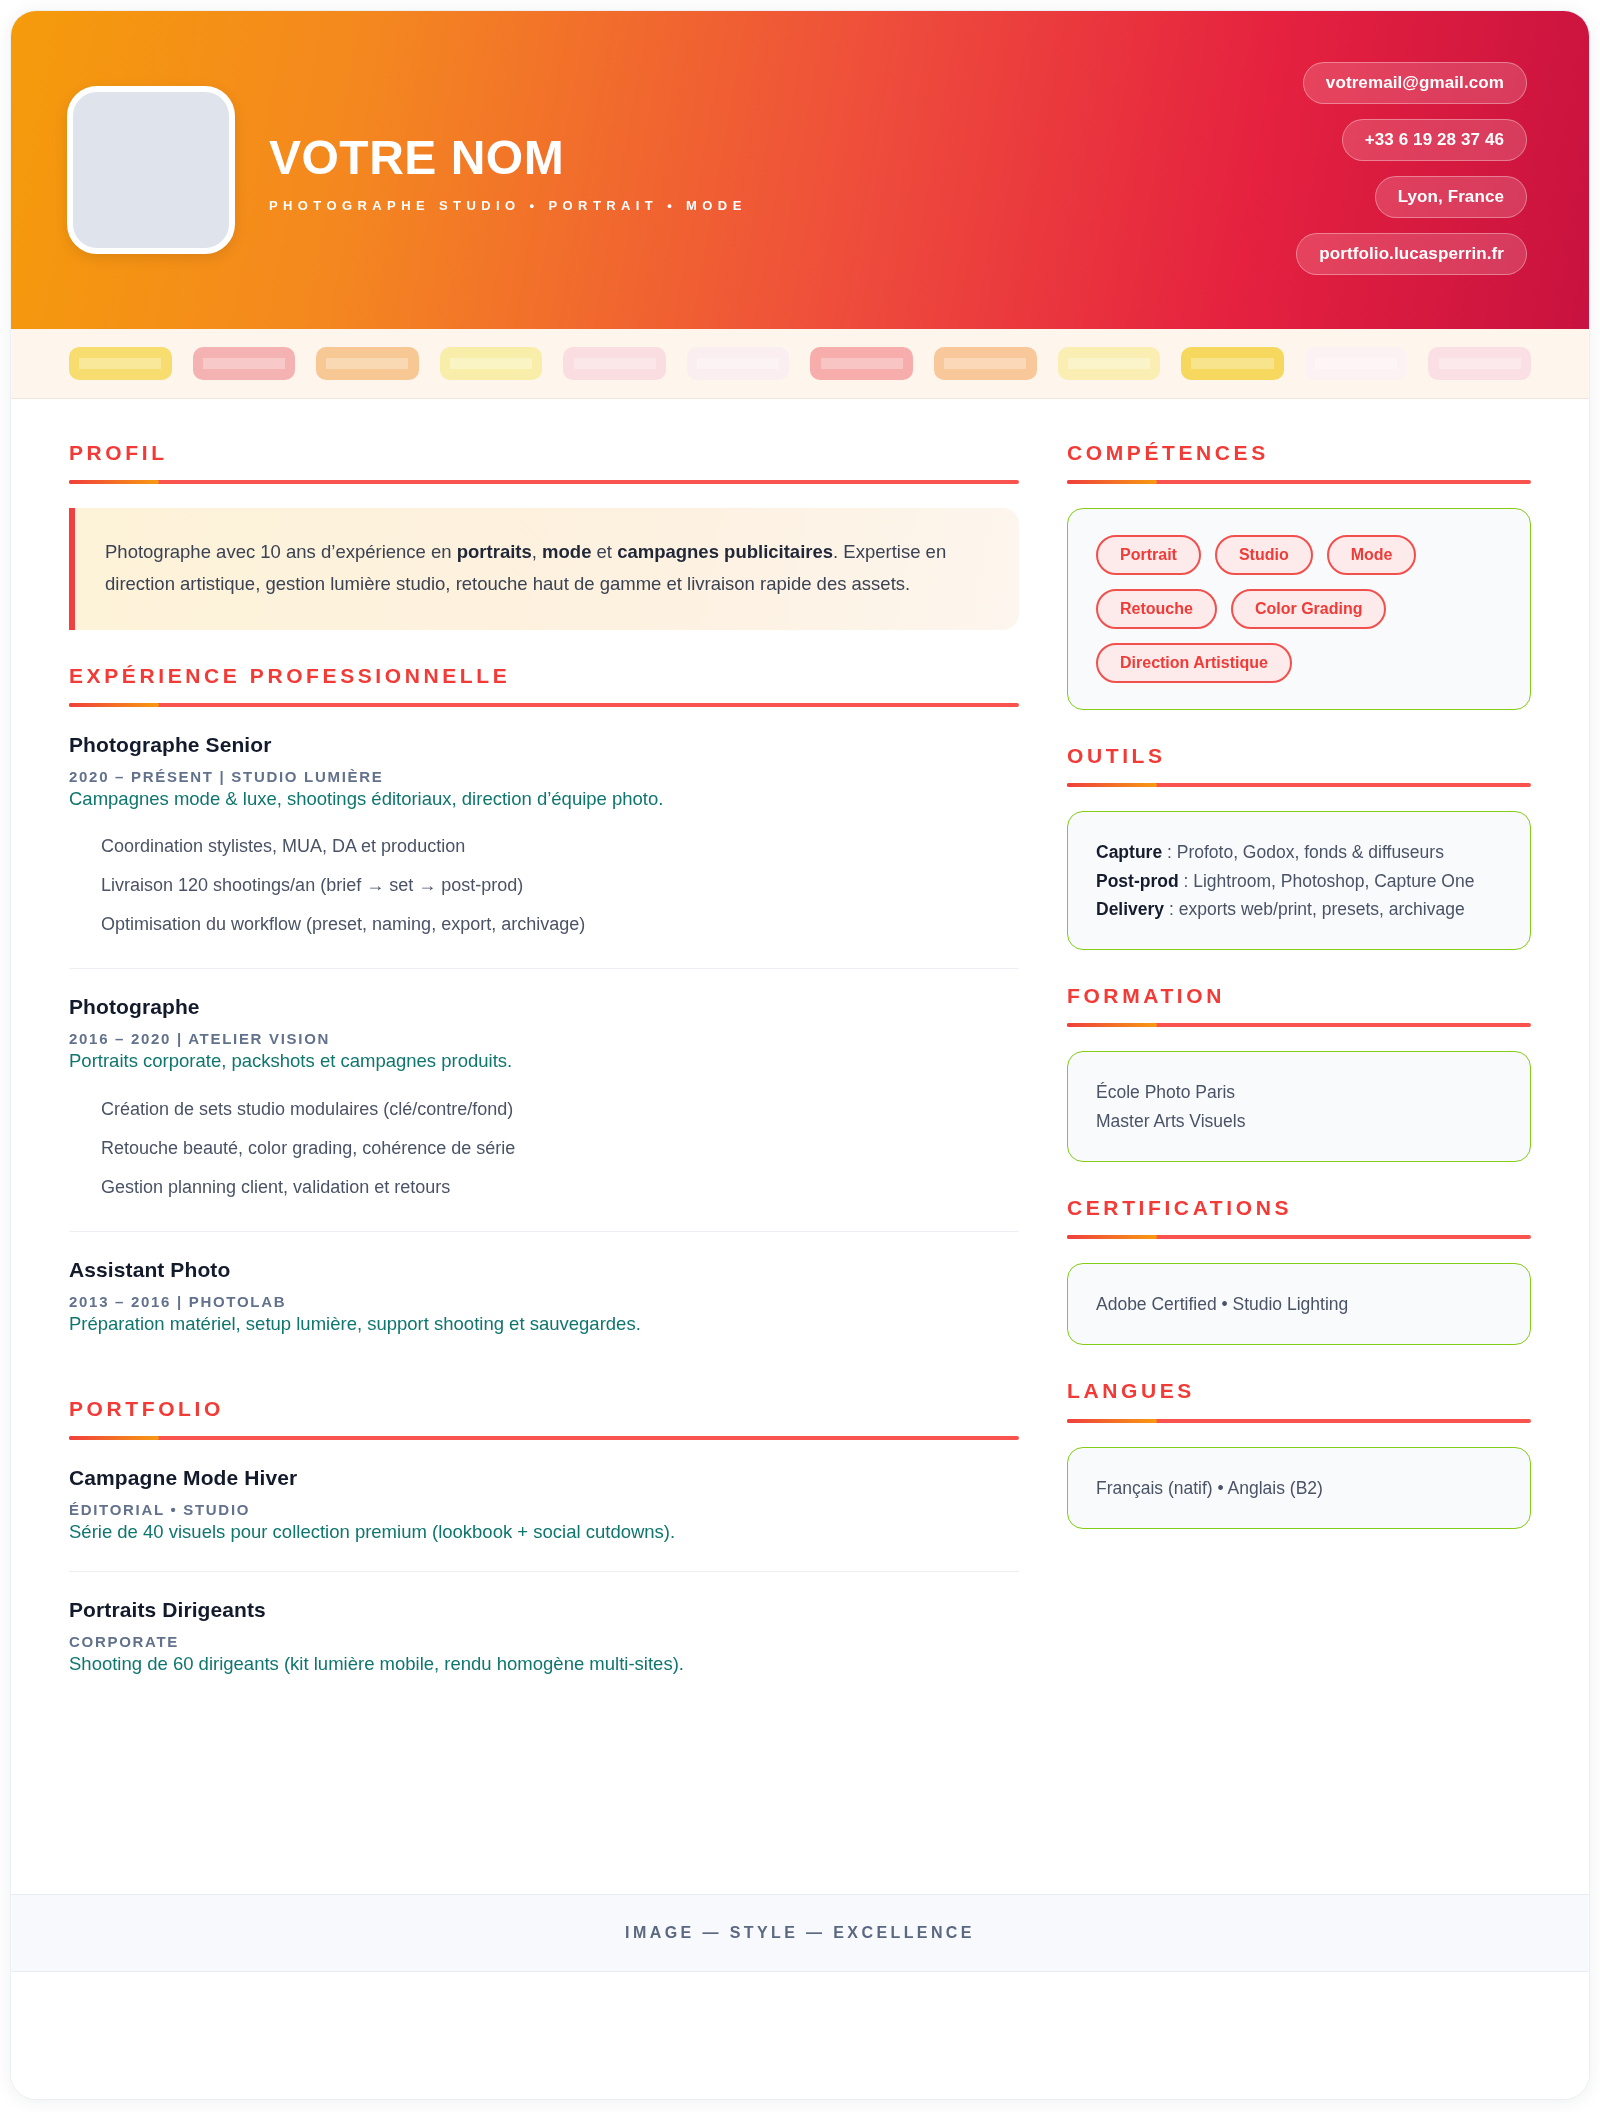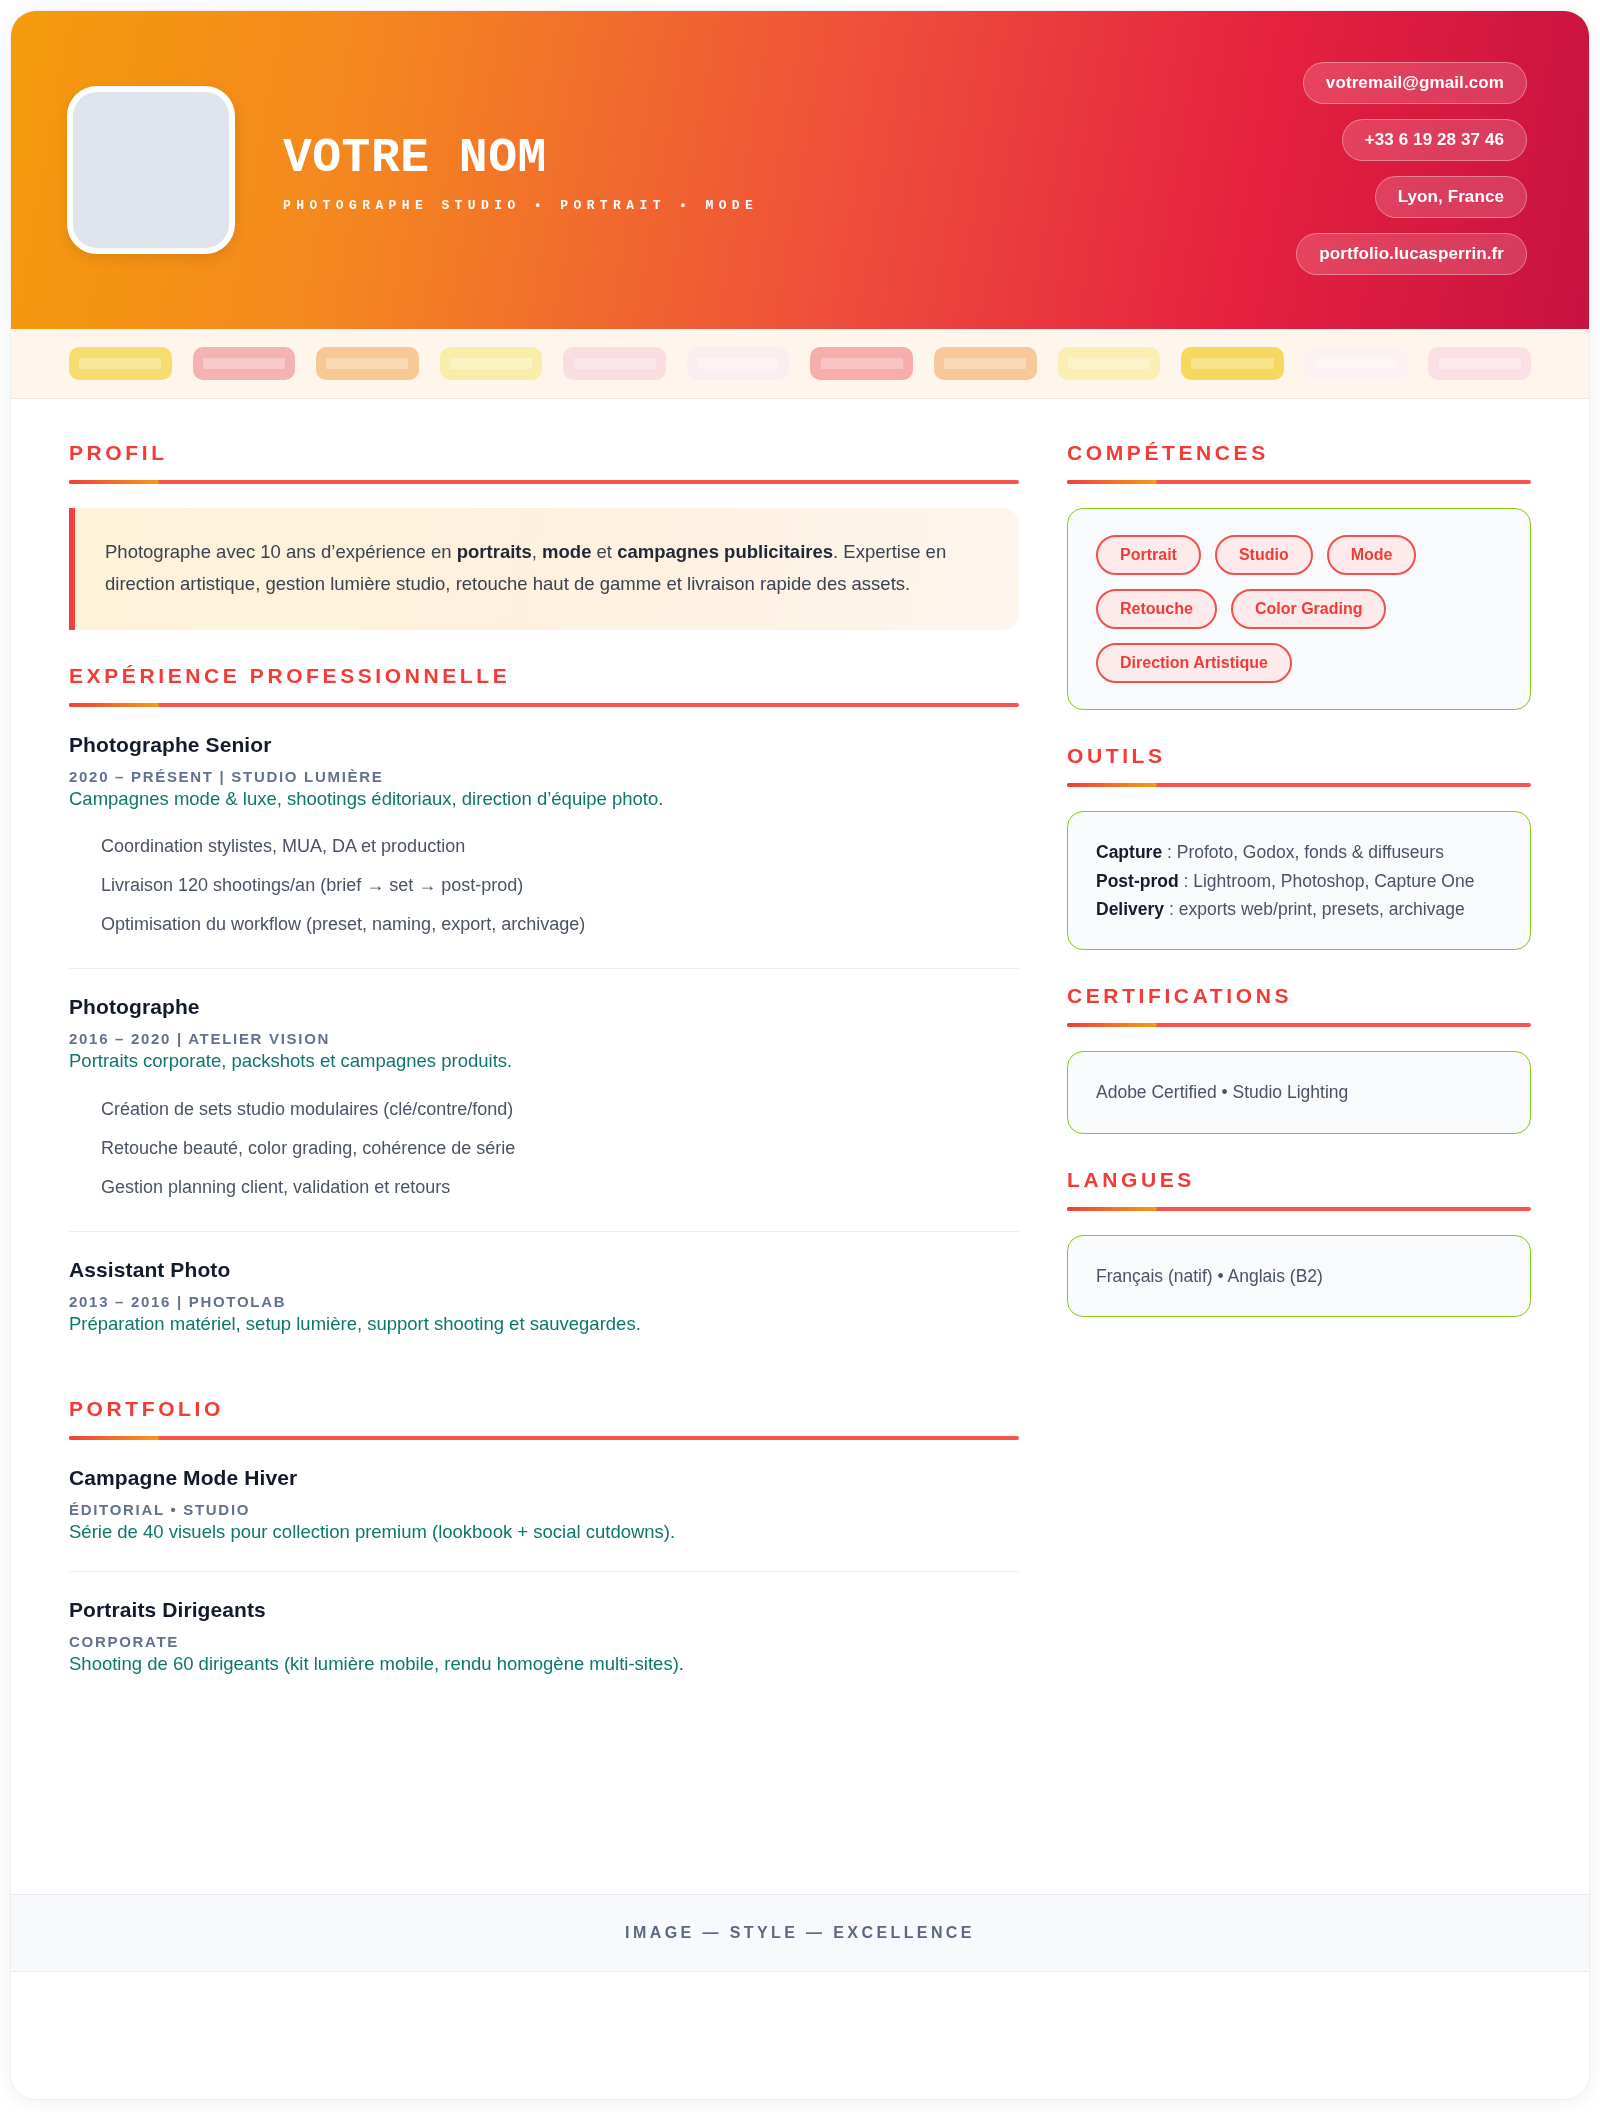--- a/index.html
+++ b/index.html
@@ -49,23 +49,22 @@
     width: 168px;
     height: 168px;
     border-radius: 30px;
     background: #dfe4ec;
     border: 6px solid #ffffff;
     box-shadow: 0 4px 14px rgba(0,0,0,0.10);
   }
 
   .identity {
     flex: 1 1 auto;
-    padding-left: 48px;
+    padding-left: 34px;
     padding-top: 6px;
-    font-family: Liberation Mono, monospace;
   }
 
   .name {
     font-size: 48px;
     font-weight: 800;
     letter-spacing: 0.5px;
     color: #ffffff;
     line-height: 1.05;
     text-transform: uppercase;
   }
@@ -381,20 +380,28 @@
         <div class="sec-block">
           <div class="sec-title">OUTILS</div>
           <div class="sec-rule"></div>
           <div class="panel" id="tools-panel">
               <div class="panel-line"><b>Capture</b> : Profoto, Godox, fonds &amp; diffuseurs</div>
               <div class="panel-line"><b>Post-prod</b> : Lightroom, Photoshop, Capture One</div>
               <div class="panel-line"><b>Delivery</b> : exports web/print, presets, archivage</div>
             </div>
         </div>
 
+        <div class="sec-block">
+          <div class="sec-title">FORMATION</div>
+          <div class="sec-rule"></div>
+          <div class="panel" id="education-panel">
+              <div class="panel-line">École Photo Paris</div>
+              <div class="panel-line">Master Arts Visuels</div>
+            </div>
+        </div>
 
         <div class="sec-block">
           <div class="sec-title">CERTIFICATIONS</div>
           <div class="sec-rule"></div>
           <div class="panel" id="certifications-panel">
               <div class="panel-line">Adobe Certified • Studio Lighting</div>
             </div>
         </div>
 
         <div class="sec-block">

